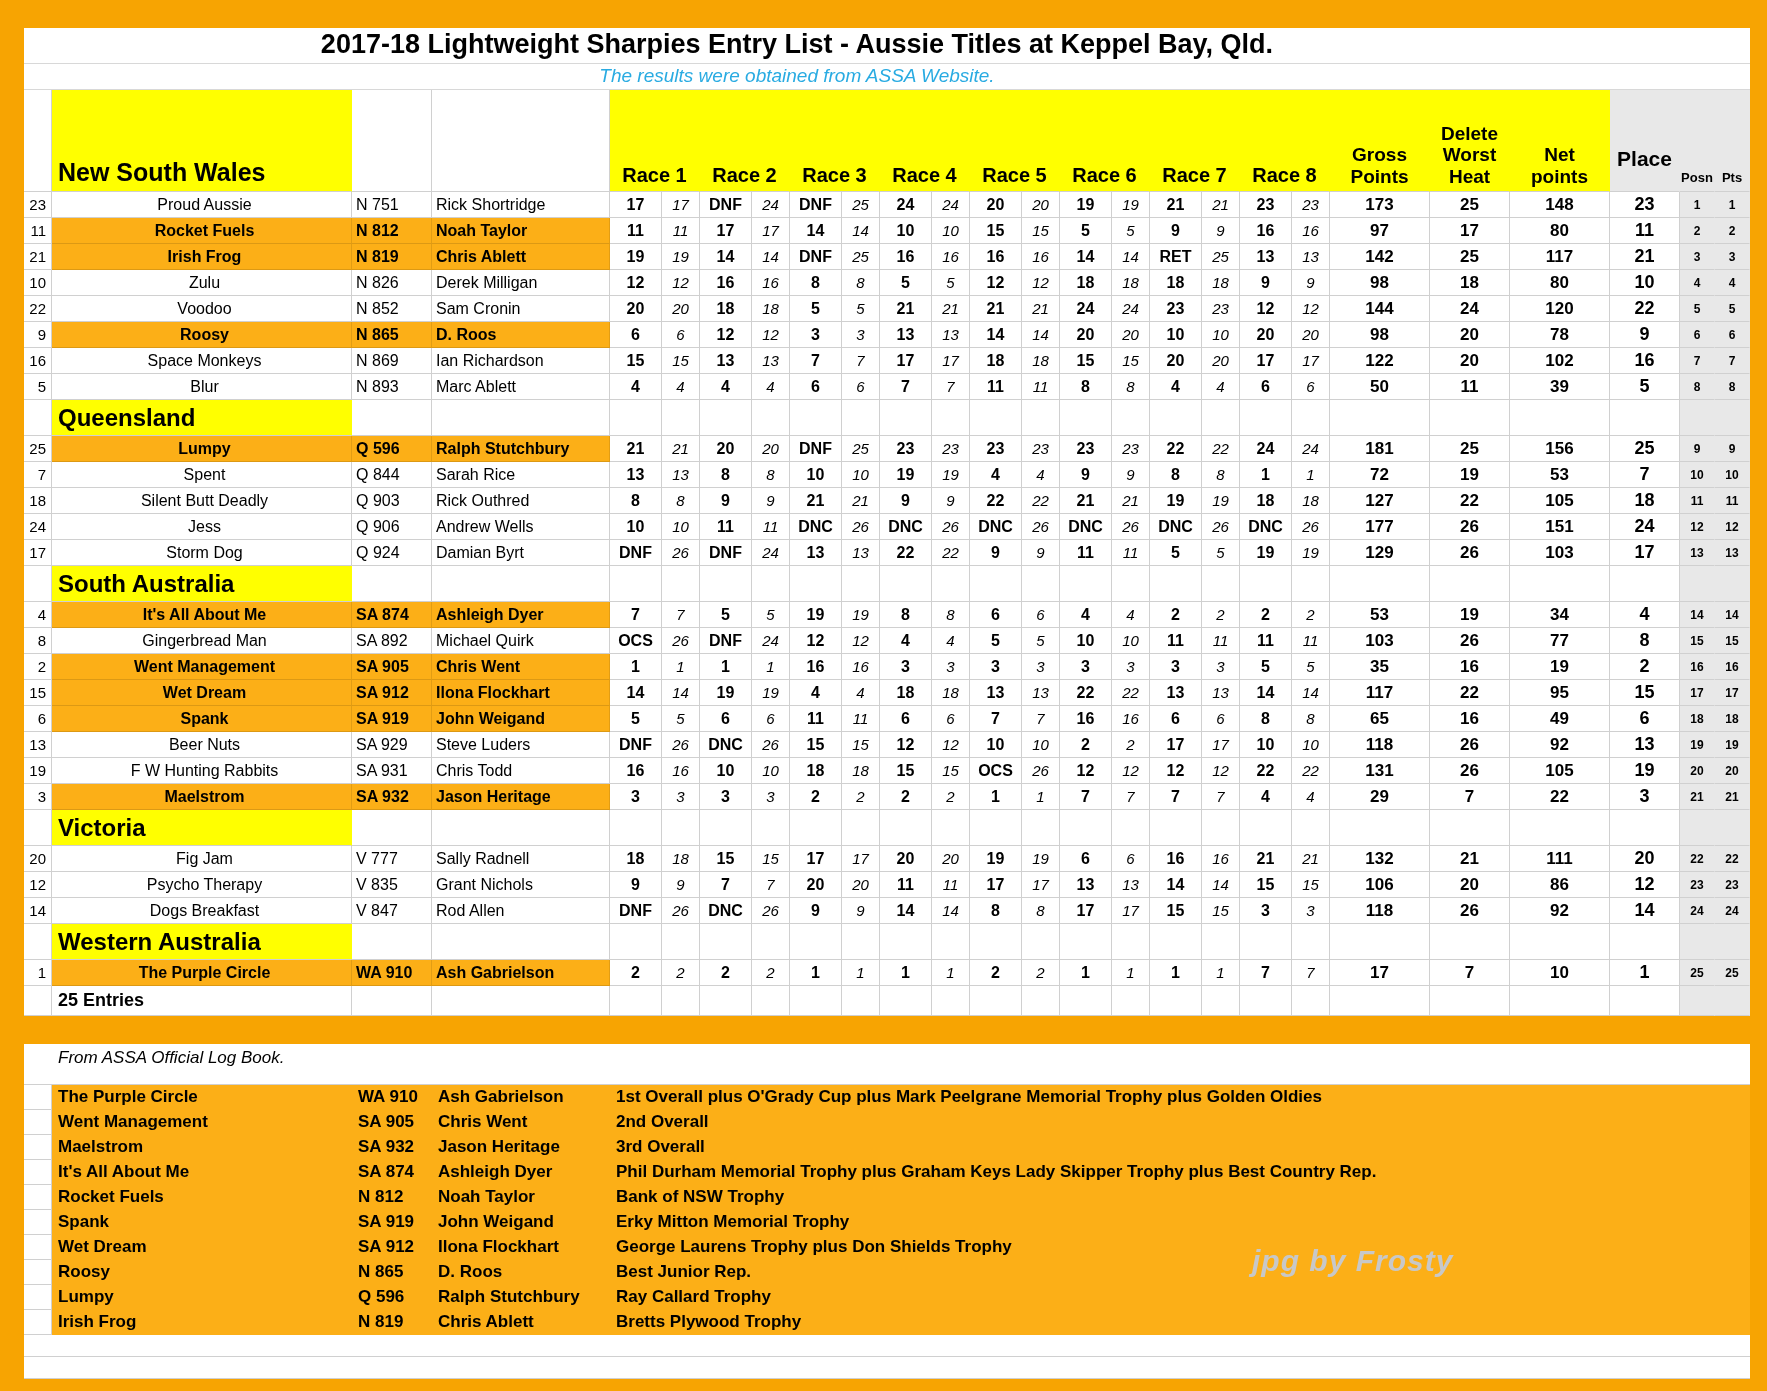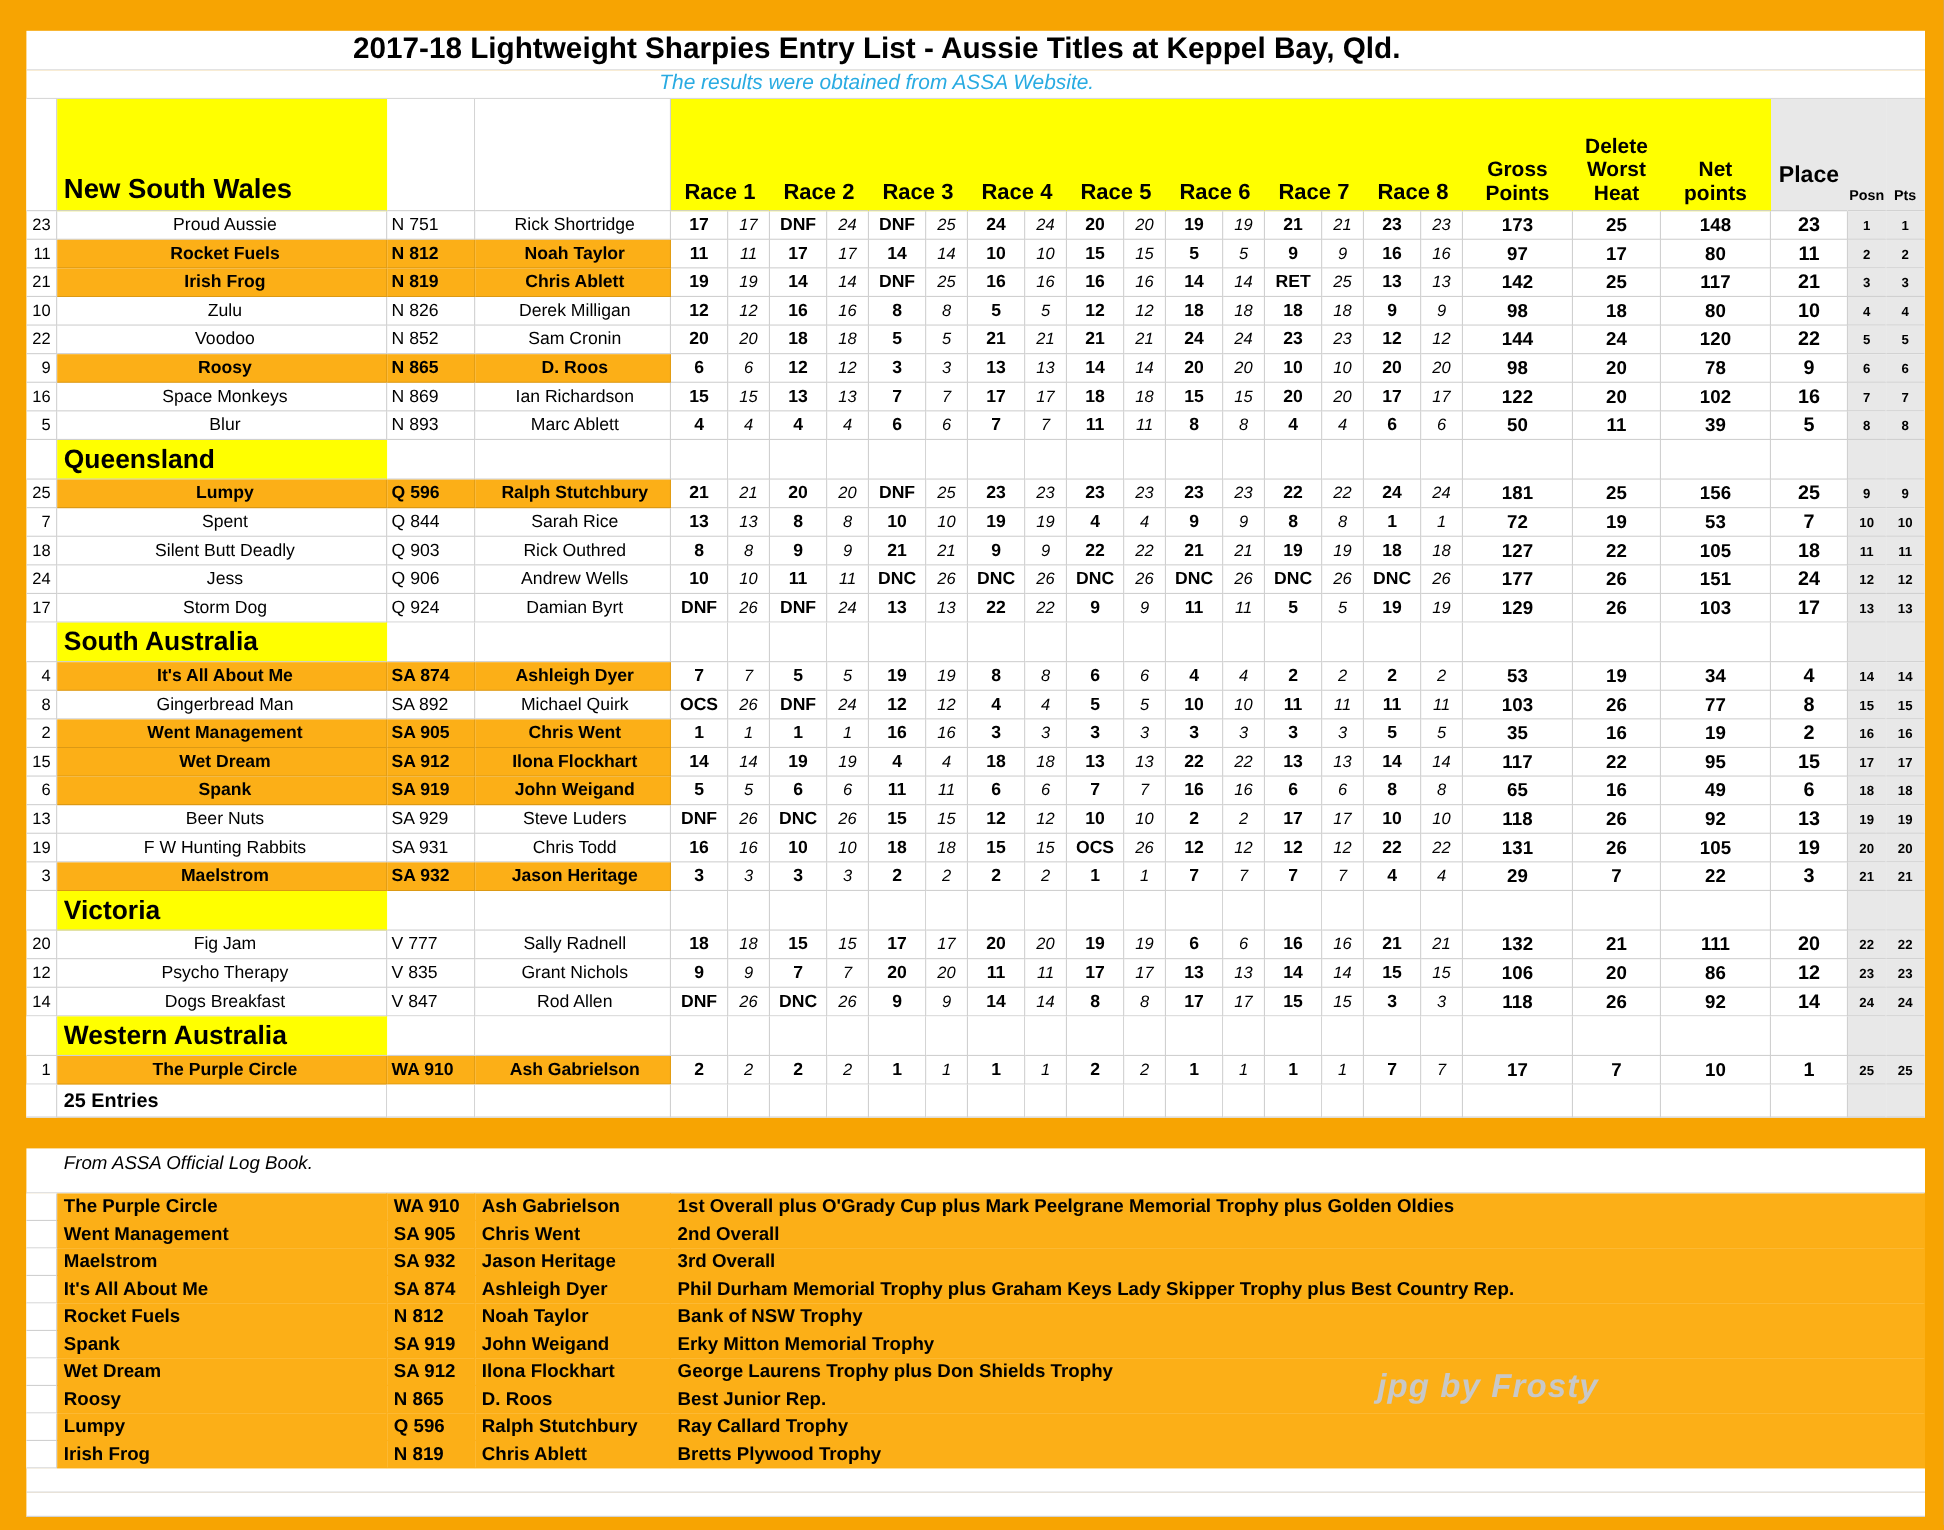--- a/index.html
+++ b/index.html
@@ -20,21 +20,21 @@
   .h-sum{background:var(--yellow,#FFFF00);border-right-color:var(--yellow,#FFFF00);font-weight:bold;font-size:19px;line-height:1.12;text-align:center;white-space:pre-line;padding-bottom:4px;}
   .h-place{background:var(--gray,#E8E8E8);border-right-color:var(--gray,#E8E8E8);font-weight:bold;font-size:21px;text-align:center;padding-bottom:20px;}
   .h-mini{background:var(--gray,#E8E8E8);border-right-color:var(--gray,#E8E8E8);font-weight:bold;font-size:13px;text-align:center;padding-bottom:6px;}
   
   .r-data td{height:26px;}
   .r-section td{height:36px;}
   .r-entries td{height:30px;}
   .c-num{text-align:right;padding-right:5px;font-size:15px;}
   .c-name{text-align:center;padding-left:6px;font-size:16px;}
   .c-sail{text-align:left;padding-left:4px;font-size:16px;}
-  .c-skip{text-align:center;padding-left:4px;font-size:16px;}
+  .c-skip{text-align:left;padding-left:4px;font-size:16px;}
   .c-res{font-weight:bold;text-align:center;font-size:16px;}
   .c-pts{font-style:italic;text-align:center;font-size:15px;}
   .c-sum{font-weight:bold;text-align:center;font-size:17px;}
   .c-place{font-weight:bold;text-align:center;font-size:18px;}
   .c-mini{background:var(--gray,#E8E8E8);border-right-color:var(--gray,#E8E8E8);font-weight:bold;text-align:center;font-size:12px;}
   .c-plain{background:#fff;}
   .hl{background:var(--hl,#FCAF17);font-weight:bold;border-right-color:rgba(0,0,0,0.10);border-bottom-color:rgba(0,0,0,0.12);}
   .section-label{background:var(--yellow,#FFFF00);border-right-color:var(--yellow,#FFFF00);font-weight:bold;font-size:24px;text-align:left;padding-left:6px;}
   .c-entries{font-weight:bold;font-size:18px;text-align:left;padding-left:6px;}
   

